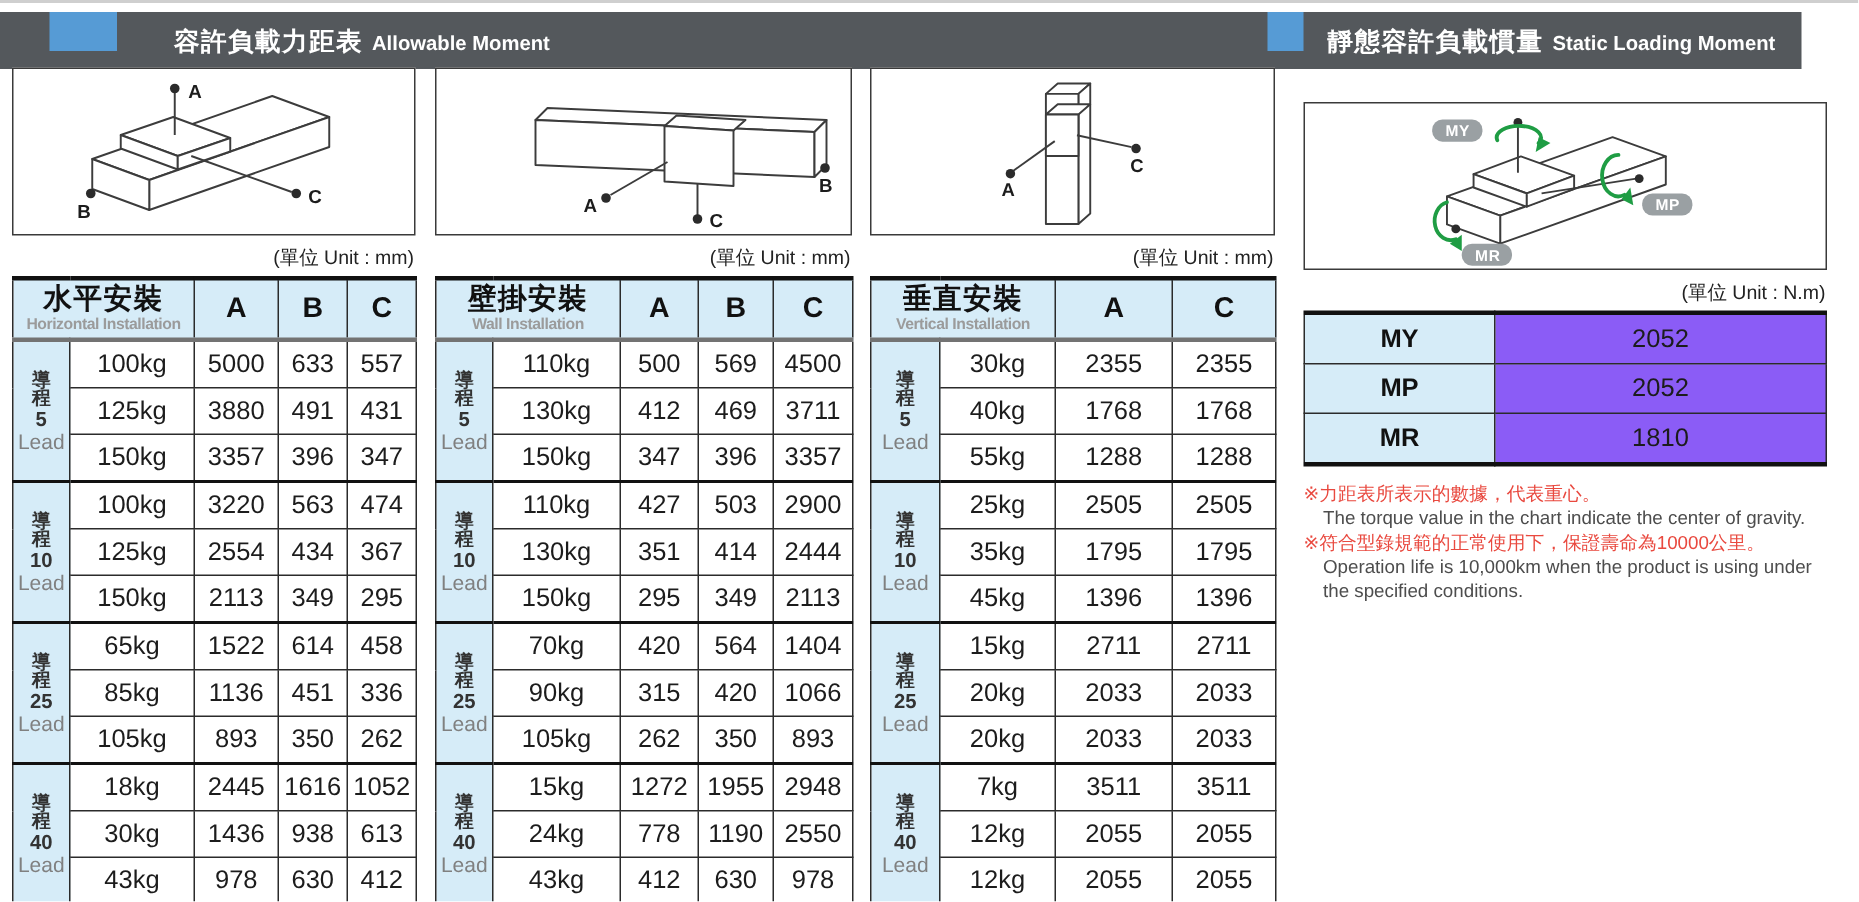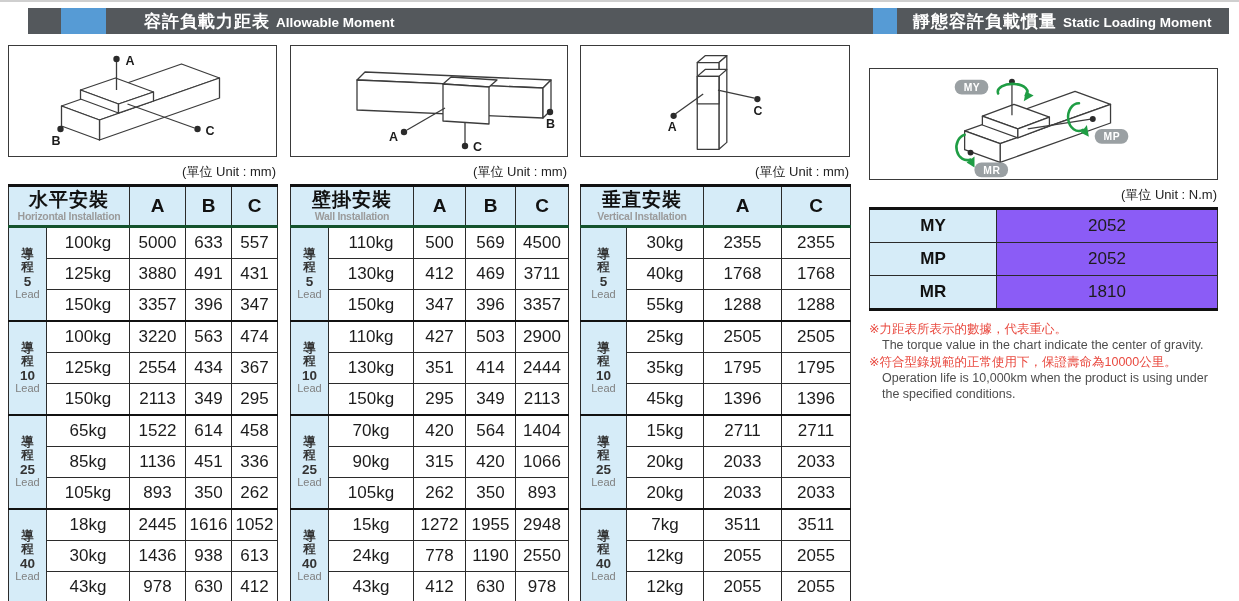--- a/index.html
+++ b/index.html
@@ -1,21 +1,21 @@
 <!DOCTYPE html>
 <html><head>
 <meta charset="utf-8">
 <style>
   html,body{margin:0;padding:0;background:#fff;}
   .page{position:relative;width:1239px;height:601px;background:#fff;overflow:hidden;
         font-family:"Liberation Sans","DejaVu Sans",sans-serif;color:#1c1c1c;}
   .top-rule{position:absolute;top:0;left:0;width:1239px;height:2px;background:#cfcfcf;}
 
   
-  .section-bar{position:absolute;top:8px;height:26px;background:#54585c;display:flex;align-items:center;margin-left:28px;}
+  .section-bar{position:absolute;top:8px;height:38px;background:#54585c;display:flex;align-items:center;}
   .bar-left{left:0;width:858px;}
   .bar-right{left:845px;width:356px;}
   .bar-accent{position:absolute;top:0;height:26px;background:#569bd5;}
   .bar-left .bar-accent{left:33px;width:45px;}
   .bar-right .bar-accent{left:0;width:24px;}
   .bar-title{position:absolute;white-space:nowrap;color:#fff;font-weight:bold;}
   .bar-left .bar-title{left:116px;}
   .bar-right .bar-title{left:40px;}
   .bar-zh{font-size:17px;letter-spacing:1px;}
   .bar-en{font-size:13.5px;margin-left:6px;}
@@ -28,29 +28,29 @@
   .p4{left:869px;width:349px;margin-top:23px;}
   .diagram-box{height:110px;border:1.5px solid #3a3a3a;background:#fff;}
   .diagram-box svg{display:block;width:100%;height:100%;}
   .unit-label{height:18px;margin-top:6px;margin-bottom:3px;text-align:right;
               font-size:13px;color:#222;padding-right:1px;}
 
   
   table.moment-table,table.static-table{border-collapse:collapse;table-layout:fixed;width:100%;}
   table.moment-table{border:1px solid #1a1a1a;border-top:3px solid #111;border-bottom:3px solid #111;}
   table.moment-table th,table.moment-table td{border:1px solid #2b2b2b;padding:0;text-align:center;vertical-align:middle;}
-  table.moment-table thead th{background:#d6ecf8;border-bottom:3px solid #14532d;height:38px;}
+  table.moment-table thead th{background:#d6ecf8;border-bottom:3px solid #737373;height:38px;}
   .title-cell .t-zh{font-size:19px;font-weight:bold;color:#111;letter-spacing:1px;line-height:1.05;}
   .title-cell .t-en{font-size:10.5px;font-weight:bold;color:#9b9b9b;letter-spacing:-0.3px;margin-top:1px;}
   th.col-head{font-size:19px;color:#111;}
   td.load-cell,td.num-cell{font-size:17px;height:30px;color:#1c1c1c;background:#fff;}
   td.lead-cell{background:#d6ecf8;line-height:1.02;}
   .lead-zh{font-size:12.5px;font-weight:bold;color:#333;}
   .lead-num{font-size:13.5px;font-weight:bold;color:#333;margin-top:1px;}
-  .lead-en{font-size:11px;color:#808080;margin-top:0;}
+  .lead-en{font-size:14px;color:#808080;margin-top:0;}
   tr.group-start td{border-top:2.5px solid #111;}
 
   
   table.static-table{border:1px solid #1a1a1a;border-top:3px solid #111;border-bottom:3px solid #111;}
   table.static-table td{border:1px solid #2b2b2b;height:30px;text-align:center;font-size:17px;}
   td.s-label{background:#d6ecf8;font-weight:bold;color:#111;}
   td.s-value{background:#8b5cf6;color:#1c1c1c;}
 
   
   .notes{margin-top:10px;font-size:12.5px;line-height:1.28;}

